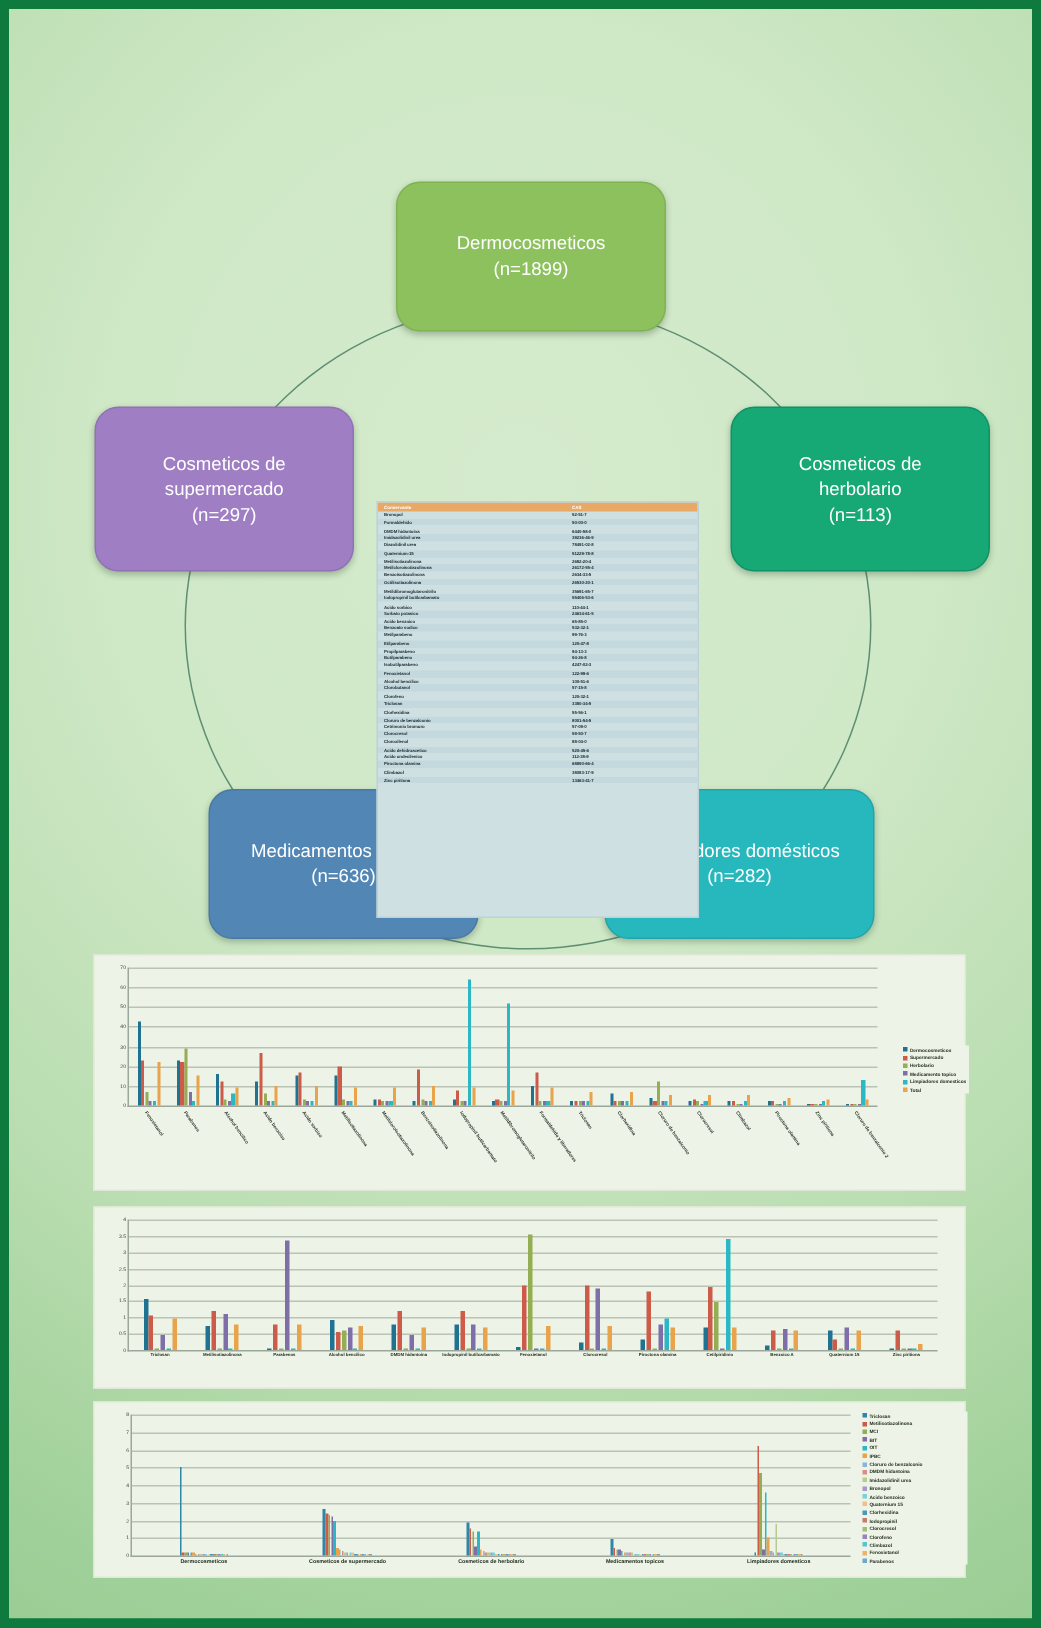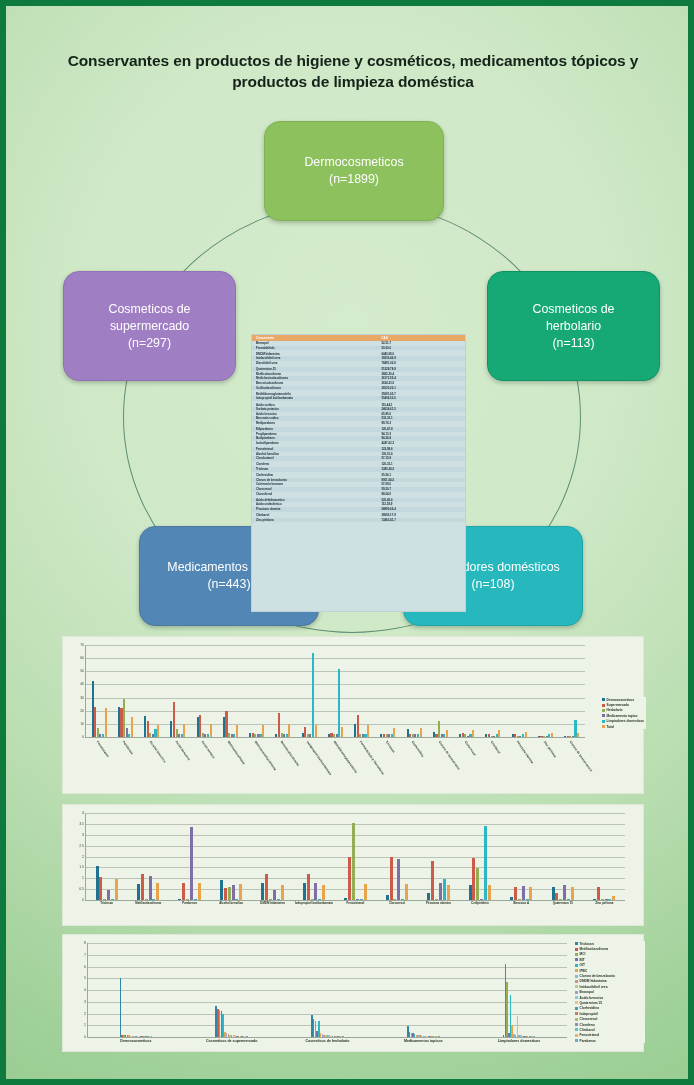--- a/index.html
+++ b/index.html
@@ -103,21 +103,20 @@
   #chart3{left:56px;top:928px;width:582px;height:118px;}
   #plot3{left:24px;top:8px;width:480px;height:95px;}
   .xlab3{position:absolute;font-size:3.6px;font-weight:700;color:#22301f;
          white-space:nowrap;transform:translateX(-50%);}
 </style>
 </head>
 <body>
 
 <div id="poster">
 
-  <div id="title">Conservantes en productos de higiene y cosméticos, medicamentos tópicos y productos de limpieza doméstica</div>
 
   <div id="diagram">
     <div id="ring"></div>
 
     <div class="node" id="node-dermo">
       <div>
         <div>Dermocosmeticos</div>
         <div>(n=1899)</div>
       </div>
     </div>
@@ -134,28 +133,28 @@
       <div>
         <div>Cosmeticos de</div>
         <div>herbolario</div>
         <div>(n=113)</div>
       </div>
     </div>
 
     <div class="node" id="node-medic">
       <div>
         <div>Medicamentos topicos</div>
-        <div>(n=443)</div>
+        <div>(n=636)</div>
       </div>
     </div>
 
     <div class="node" id="node-limp">
       <div>
         <div>Limpiadores domésticos</div>
-        <div>(n=108)</div>
+        <div>(n=282)</div>
       </div>
     </div>
 
     <div id="table-card">
       <div class="thead">
         <div class="c1">Conservante</div>
         <div class="c2">CAS</div>
       </div>
       <div id="table-body">
           <div class="tgroup">

